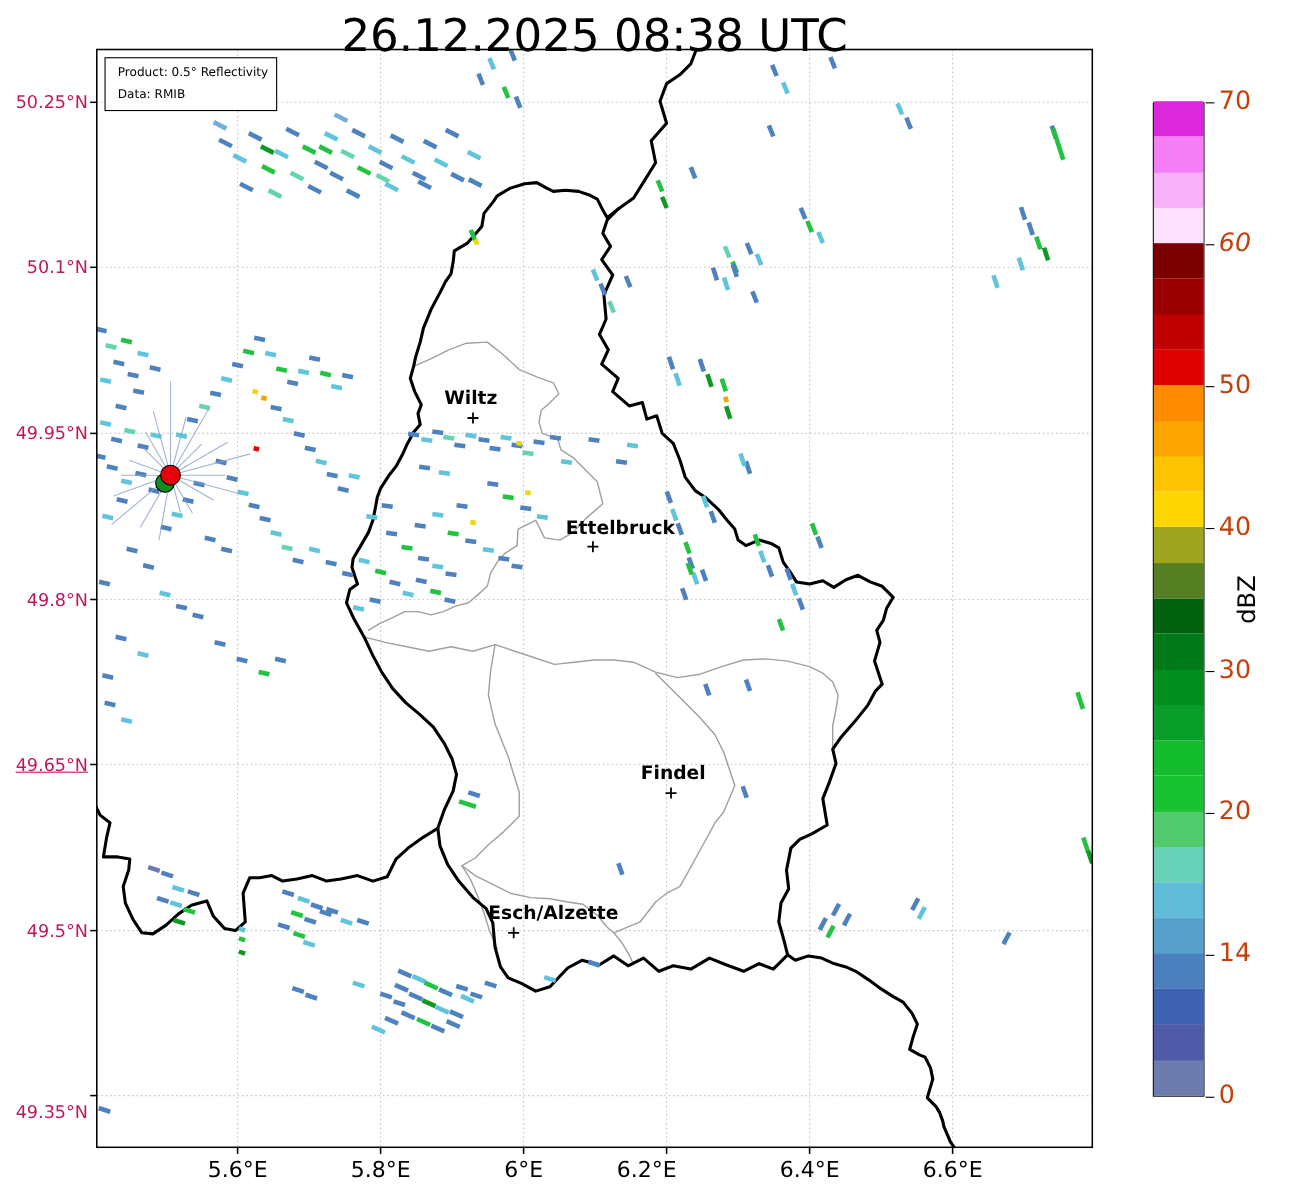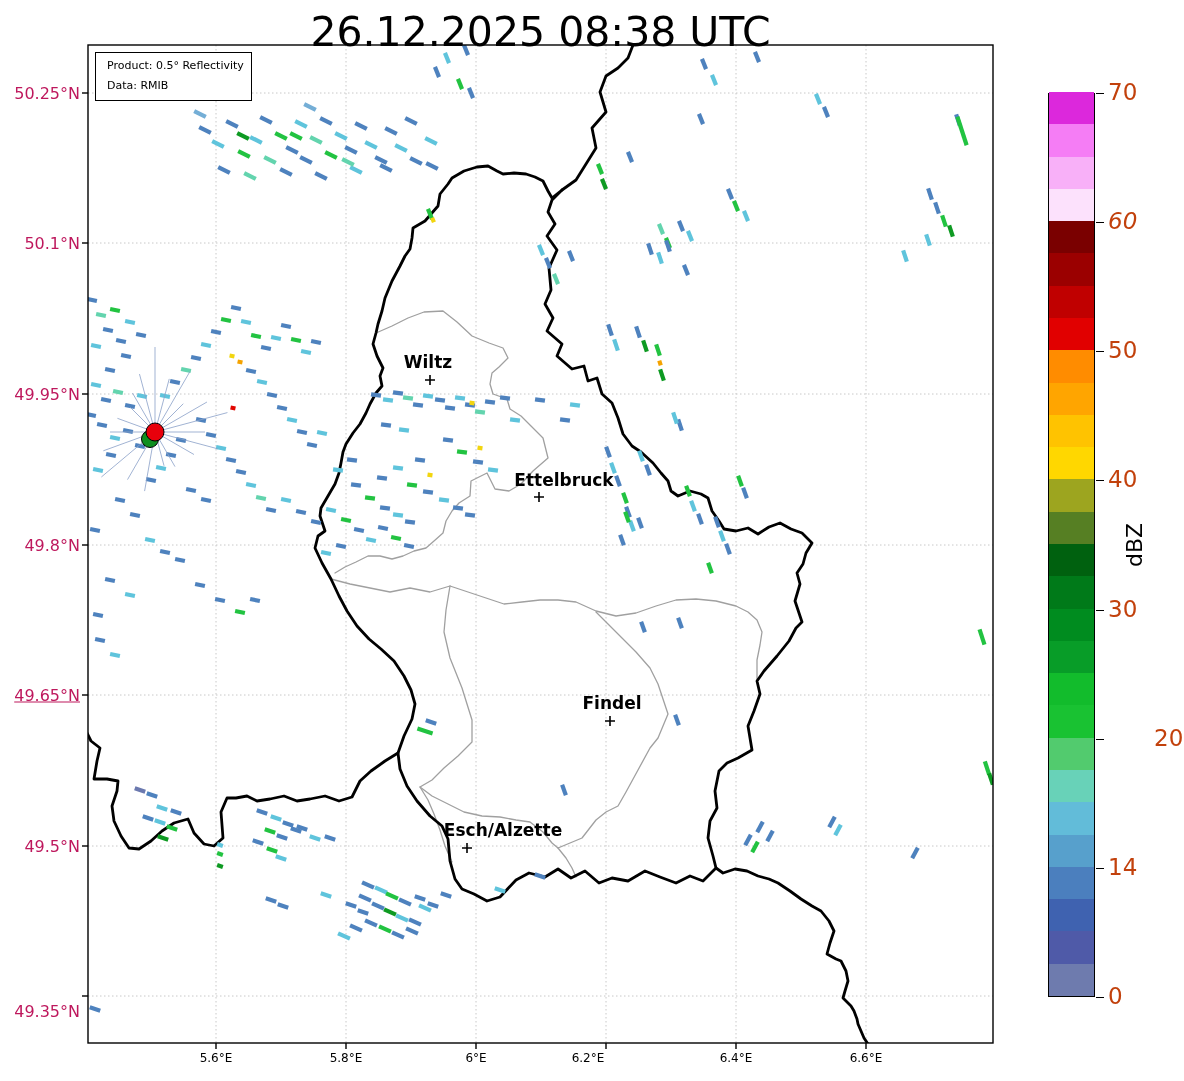--- a/index.html
+++ b/index.html
@@ -3,21 +3,21 @@
 <meta charset="utf-8">
 <style>
   html,body{margin:0;padding:0;background:#fff;}
   #fig{position:relative;width:1184px;height:1081px;background:#fff;
        font-family:"DejaVu Sans",sans-serif;overflow:hidden;}
   #title{position:absolute;left:88px;top:8px;width:905px;text-align:center;
          font-size:41px;color:#000;}
   svg{position:absolute;left:0;top:0;}
   .ylab{position:absolute;width:78px;text-align:right;font-size:16px;color:#be185d;
         transform:translateY(-50%);}
-  .xlab{position:absolute;top:1051px;width:90px;text-align:center;font-size:12px;
+  .xlab{position:absolute;top:1051px;width:90px;text-align:center;font-size:20px;
         color:#000;transform:translateX(-50%);}
   #infobox{position:absolute;left:95px;top:52px;background:#fff;
            border:1.5px solid #000;padding:3px 7px 4px 11px;font-size:11px;
            line-height:20px;color:#000;z-index:5;}
   .citylab{position:absolute;transform:translate(-50%,-100%);font-size:17px;
            font-weight:bold;color:#000;white-space:nowrap;z-index:4;}
   #cbar{position:absolute;left:1048px;top:93px;width:47px;height:904px;
         border:1.2px solid #000;box-sizing:border-box;}
   .cband{position:absolute;left:0;width:100%;}
   .cbtick{position:absolute;left:1096px;width:8px;height:0;border-top:1.6px solid #000;}
@@ -484,21 +484,21 @@
       <div class="cband" style="bottom: 807.143px; height: 32.7857px; background: rgb(248, 176, 248);"></div>
       <div class="cband" style="bottom: 839.429px; height: 32.7857px; background: rgb(245, 125, 245);"></div>
       <div class="cband" style="bottom: 871.714px; height: 32.7857px; background: rgb(220, 40, 220);"></div>
     </div>
   <div id="cbticks">
       <div class="cbtick" style="top: 997px;"></div>
       <div class="cblab" style="top: 997px;">0</div>
       <div class="cbtick" style="top: 867.857px;"></div>
       <div class="cblab" style="top: 867.857px;">14</div>
       <div class="cbtick" style="top: 738.714px;"></div>
-      <div class="cblab" style="top: 738.714px; margin-left: 46px;">20</div>
+      <div class="cblab" style="top: 738.714px;">20</div>
       <div class="cbtick" style="top: 609.571px;"></div>
       <div class="cblab" style="top: 609.571px;">30</div>
       <div class="cbtick" style="top: 480.429px;"></div>
       <div class="cblab" style="top: 480.429px;">40</div>
       <div class="cbtick" style="top: 351.286px;"></div>
       <div class="cblab" style="top: 351.286px;">50</div>
       <div class="cbtick" style="top: 222.143px;"></div>
       <div class="cblab" style="top: 222.143px; font-style: italic;">60</div>
       <div class="cbtick" style="top: 93px;"></div>
       <div class="cblab" style="top: 93px;">70</div>

